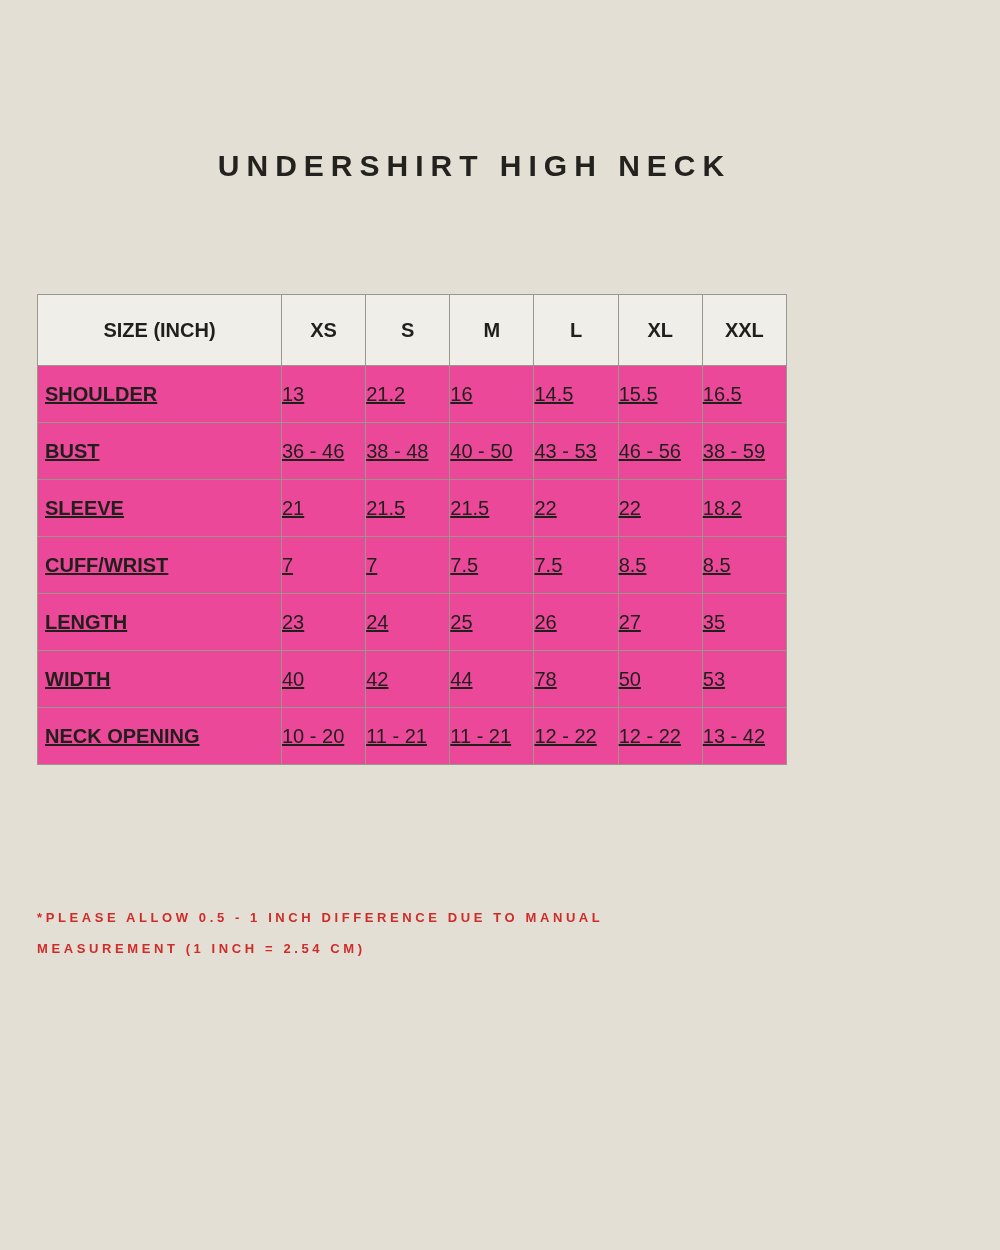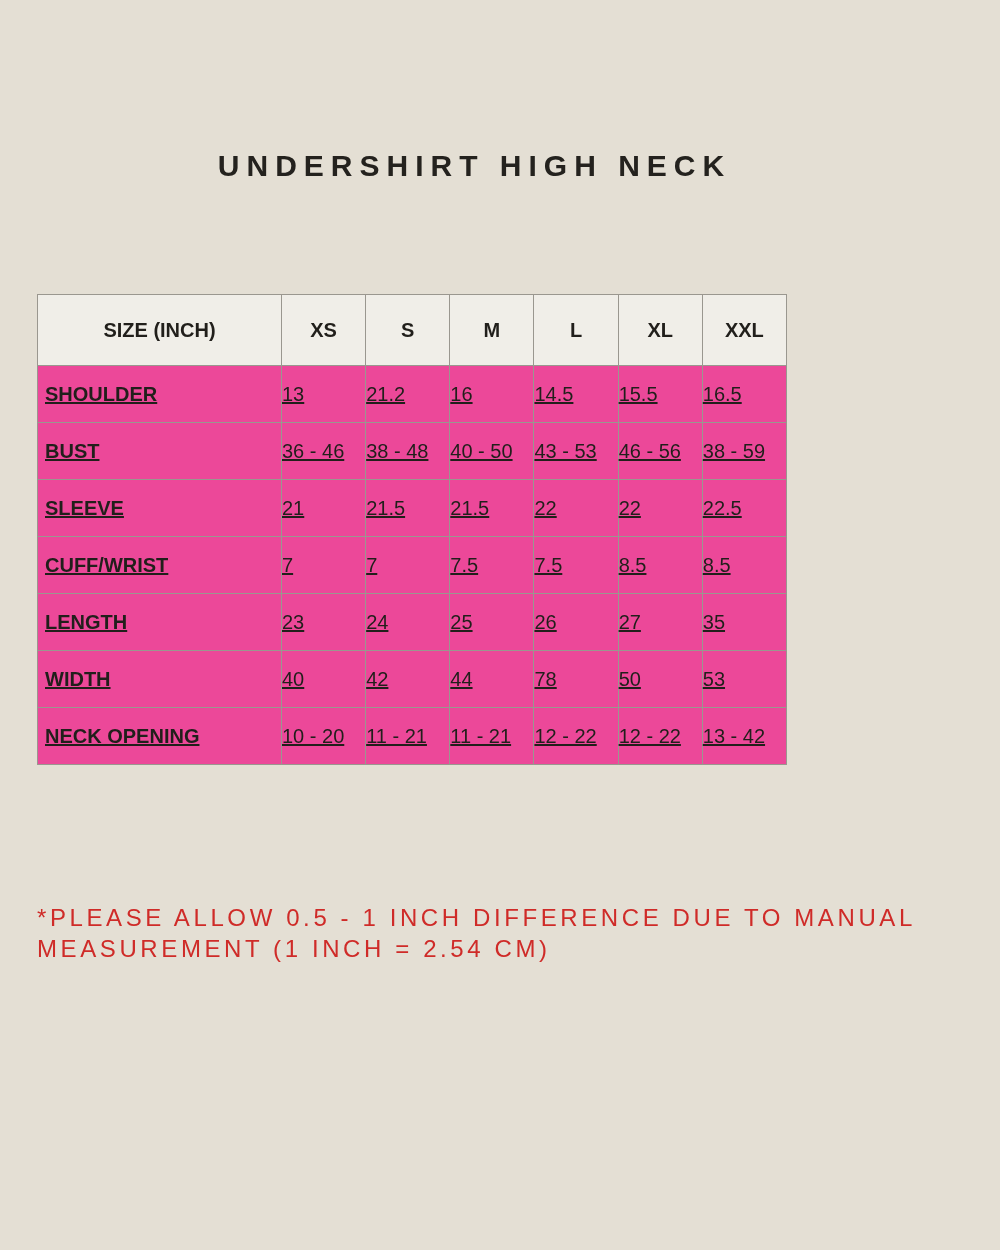--- a/index.html
+++ b/index.html
@@ -54,22 +54,22 @@
     padding-left: 7px;
   }
   .size-chart td.value {
     font-weight: 400;
     text-align: left;
   }
   .note {
     position: absolute;
     left: 37px;
     top: 902px;
-    font-size: 24px;
-    font-weight: 400;
+    font-size: 13px;
+    font-weight: 700;
     letter-spacing: 3.6px;
     line-height: 31px;
     color: #cf2b28;
   }
   .note div { white-space: nowrap; }
 </style>
 </head>
 <body style="background: rgb(228, 223, 212);">
 
 <div class="page-title">UNDERSHIRT HIGH NECK</div>
@@ -109,21 +109,21 @@
         <td class="value">46 - 56</td>
         <td class="value">38 - 59</td>
       </tr>
       <tr>
         <td class="row-label">SLEEVE</td>
         <td class="value">21</td>
         <td class="value">21.5</td>
         <td class="value">21.5</td>
         <td class="value">22</td>
         <td class="value">22</td>
-        <td class="value">22.5</td>
+        <td class="value">18.2</td>
       </tr>
       <tr>
         <td class="row-label">CUFF/WRIST</td>
         <td class="value">7</td>
         <td class="value">7</td>
         <td class="value">7.5</td>
         <td class="value">7.5</td>
         <td class="value">8.5</td>
         <td class="value">8.5</td>
       </tr>

